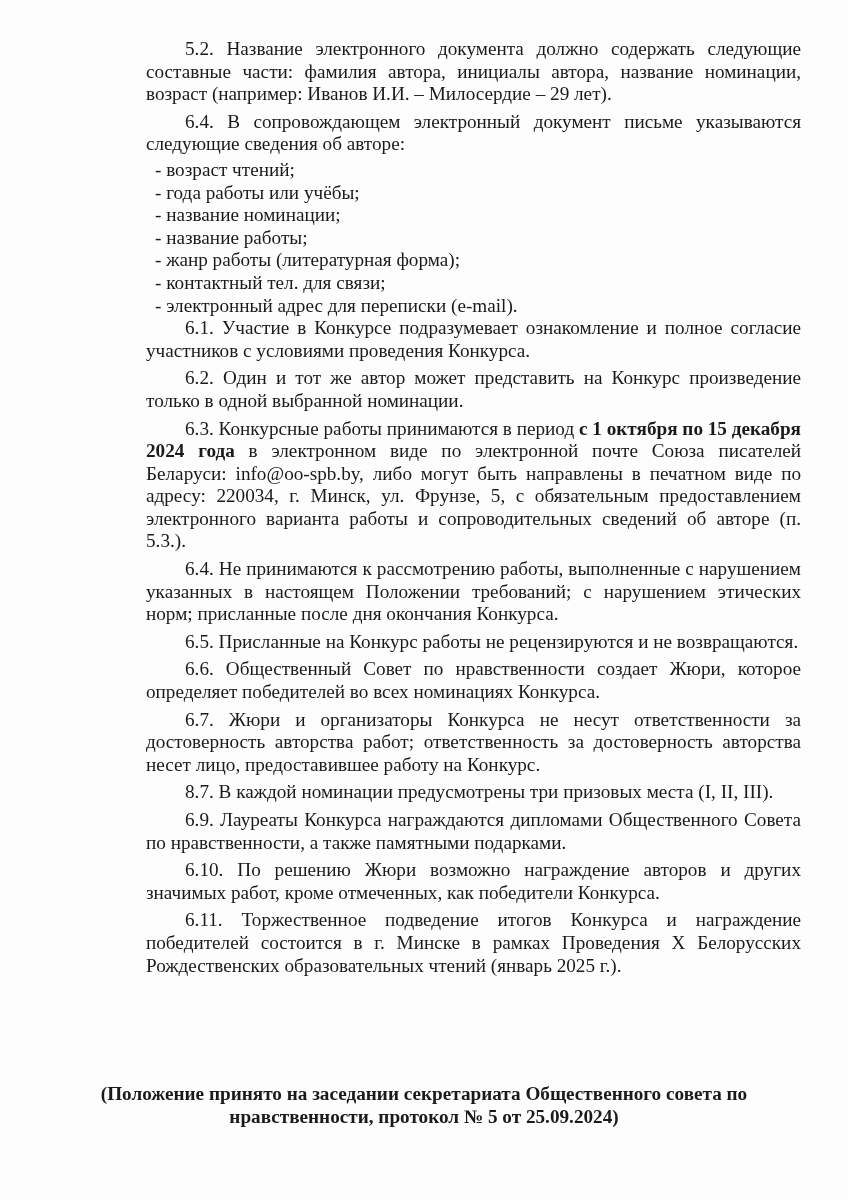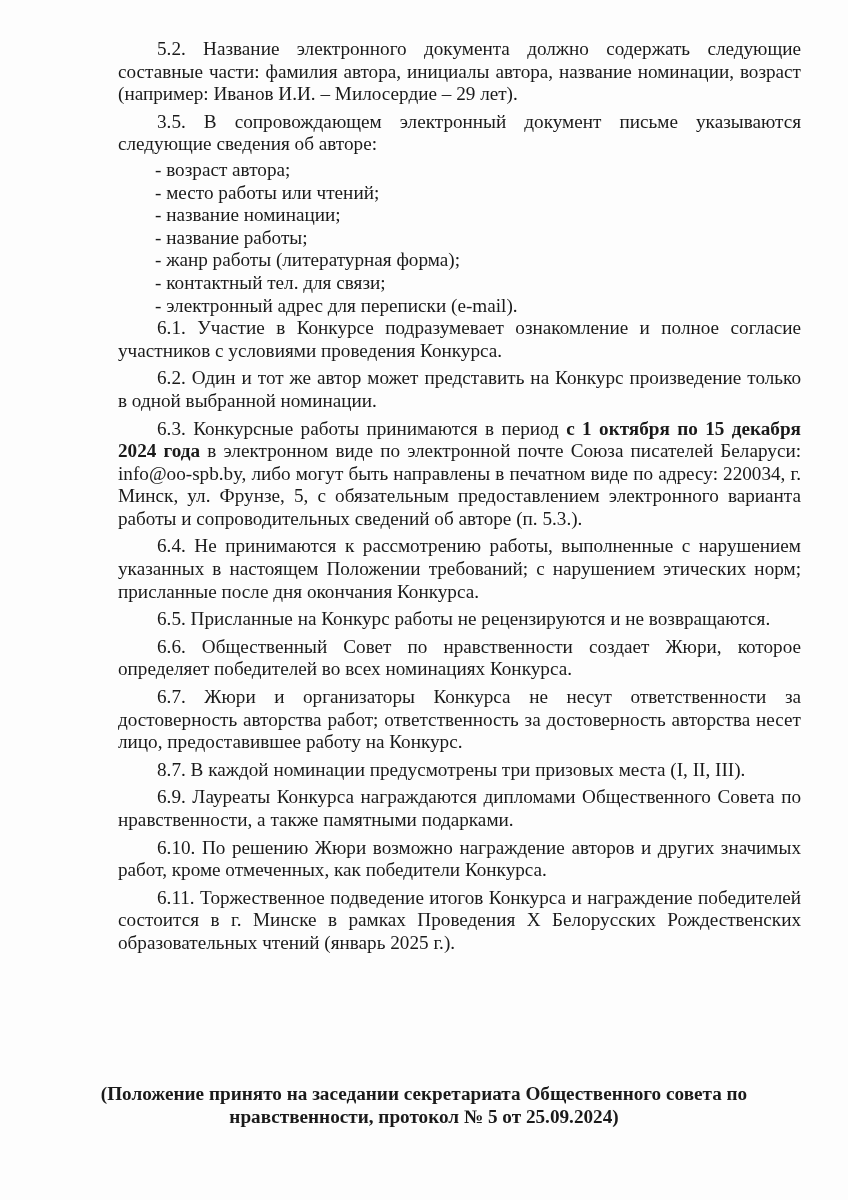--- a/index.html
+++ b/index.html
@@ -22,20 +22,21 @@
       top: 38px;
       width: 683px;
       font-size: 19.2px;
       line-height: 22.6px;
     }
     p { margin: 0; }
     .para {
       text-indent: 39px;
       text-align: justify;
       margin-bottom: 5px;
+      margin-left: 28px;
     }
     .list { margin: 0 0 0 0; padding: 0; list-style: none; }
     .list li {
       padding-left: 37px;
       margin: 0;
     }
     .heading {
       text-align: center;
       font-weight: bold;
       margin: 0 0 3px 0;
@@ -53,25 +54,25 @@
     }
   </style>
 </head>
 <body>
 
 <div class="page">
   <div class="content">
 
     <p class="para">5.2. Название электронного документа должно содержать следующие составные части: фамилия автора, инициалы автора, название номинации, возраст (например: Иванов И.И. – Милосердие – 29 лет).</p>
 
-    <p class="para" style="margin-bottom:3px">3.5. В сопровождающем электронный документ письме указываются следующие сведения об авторе:</p>
+    <p class="para" style="margin-bottom:3px">6.4. В сопровождающем электронный документ письме указываются следующие сведения об авторе:</p>
 
     <ul class="list">
-      <li>- возраст автора;</li>
-      <li>- место работы или чтений;</li>
+      <li>- возраст чтений;</li>
+      <li>- года работы или учёбы;</li>
       <li>- название номинации;</li>
       <li>- название работы;</li>
       <li>- жанр работы (литературная форма);</li>
       <li>- контактный тел. для связи;</li>
       <li>- электронный адрес для переписки (e-mail).</li>
     </ul>
 
 
     <p class="para">6.1. Участие в Конкурсе подразумевает ознакомление и полное согласие участников с условиями проведения Конкурса.</p>
     <p class="para">6.2. Один и тот же автор может представить на Конкурс произведение только в одной выбранной номинации.</p>

